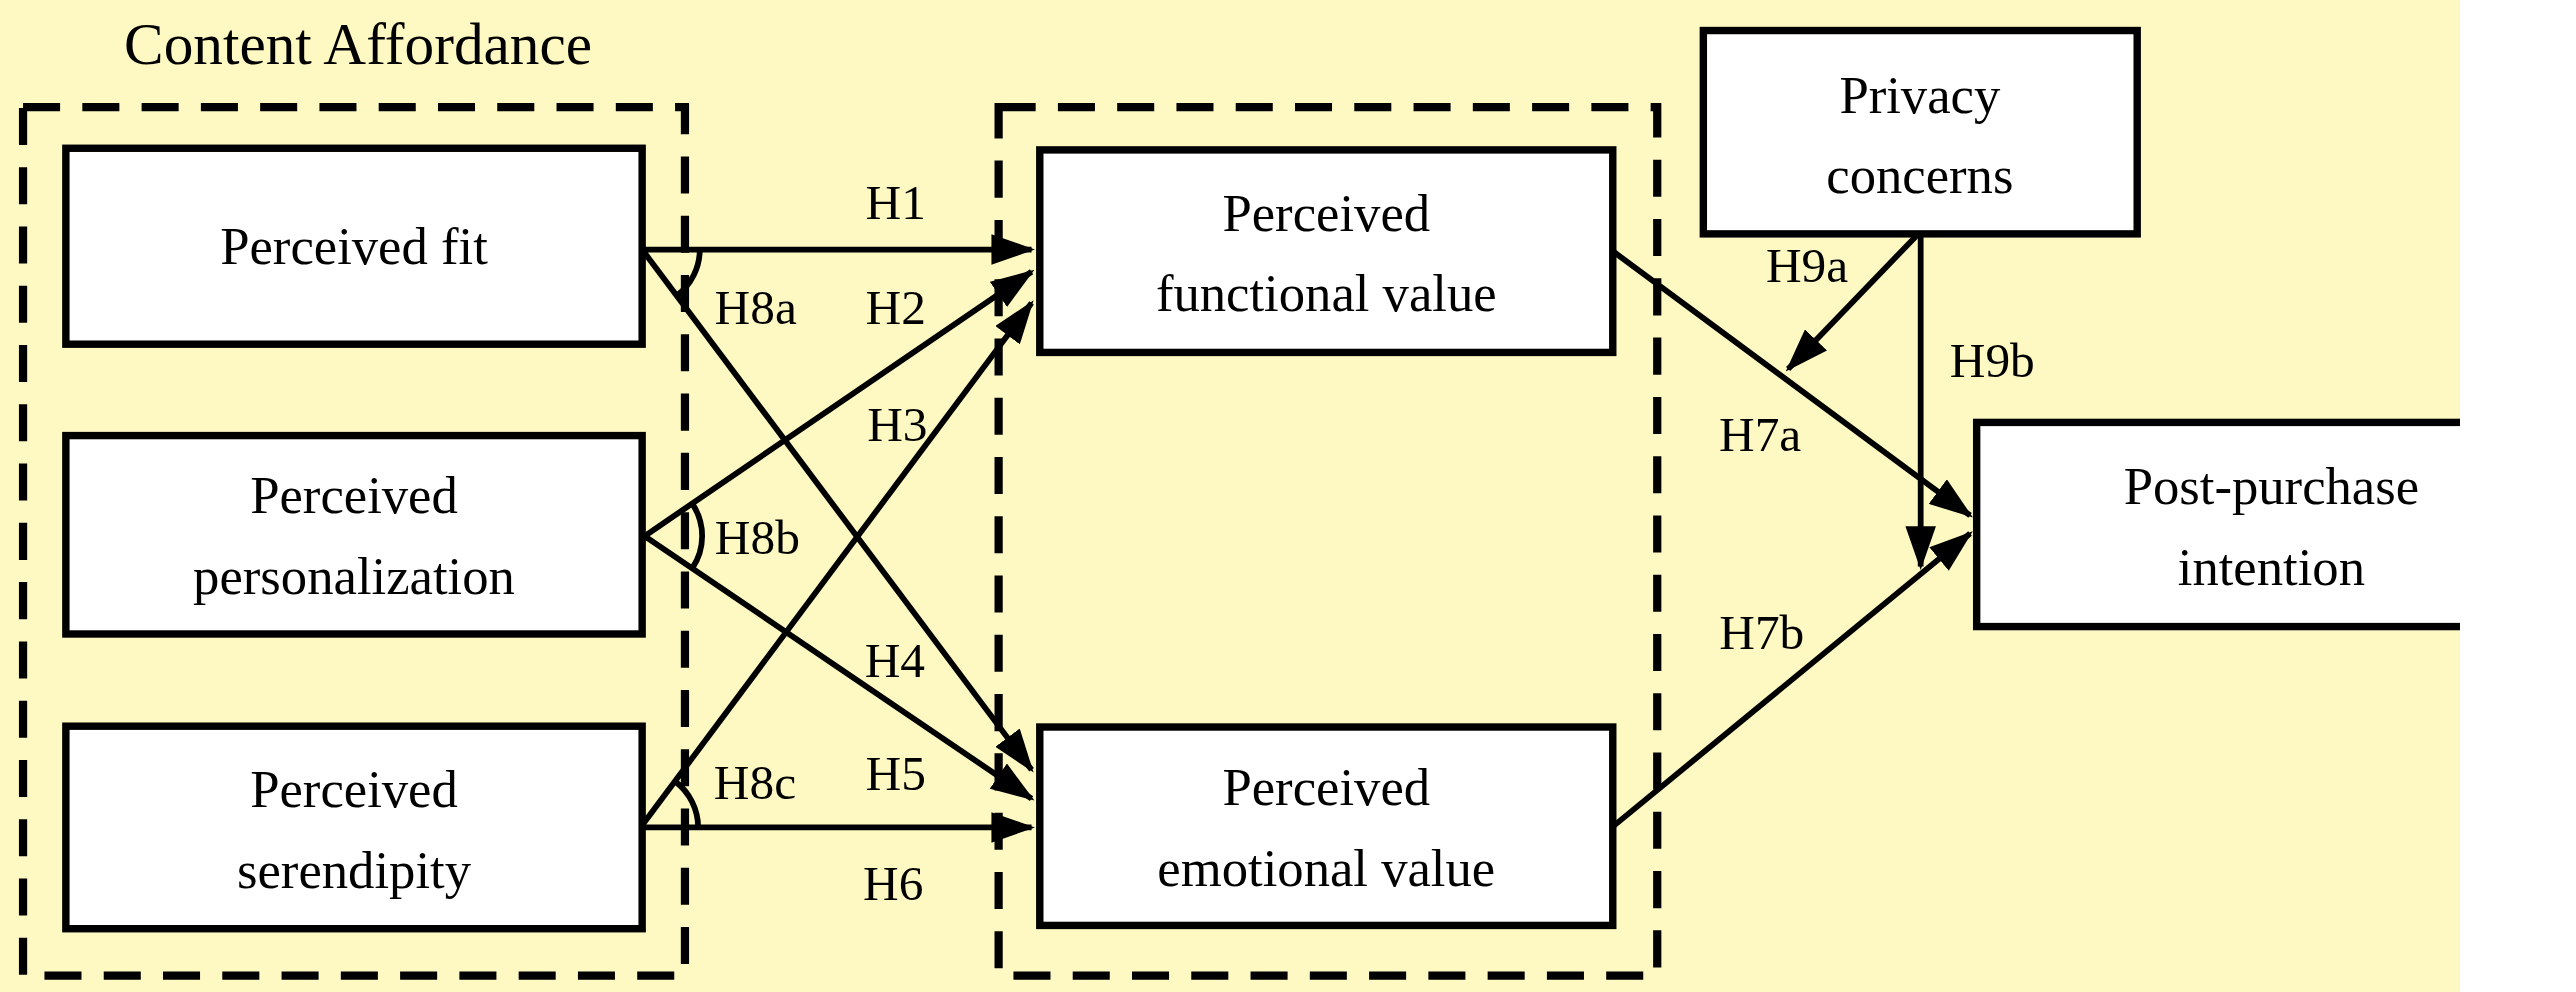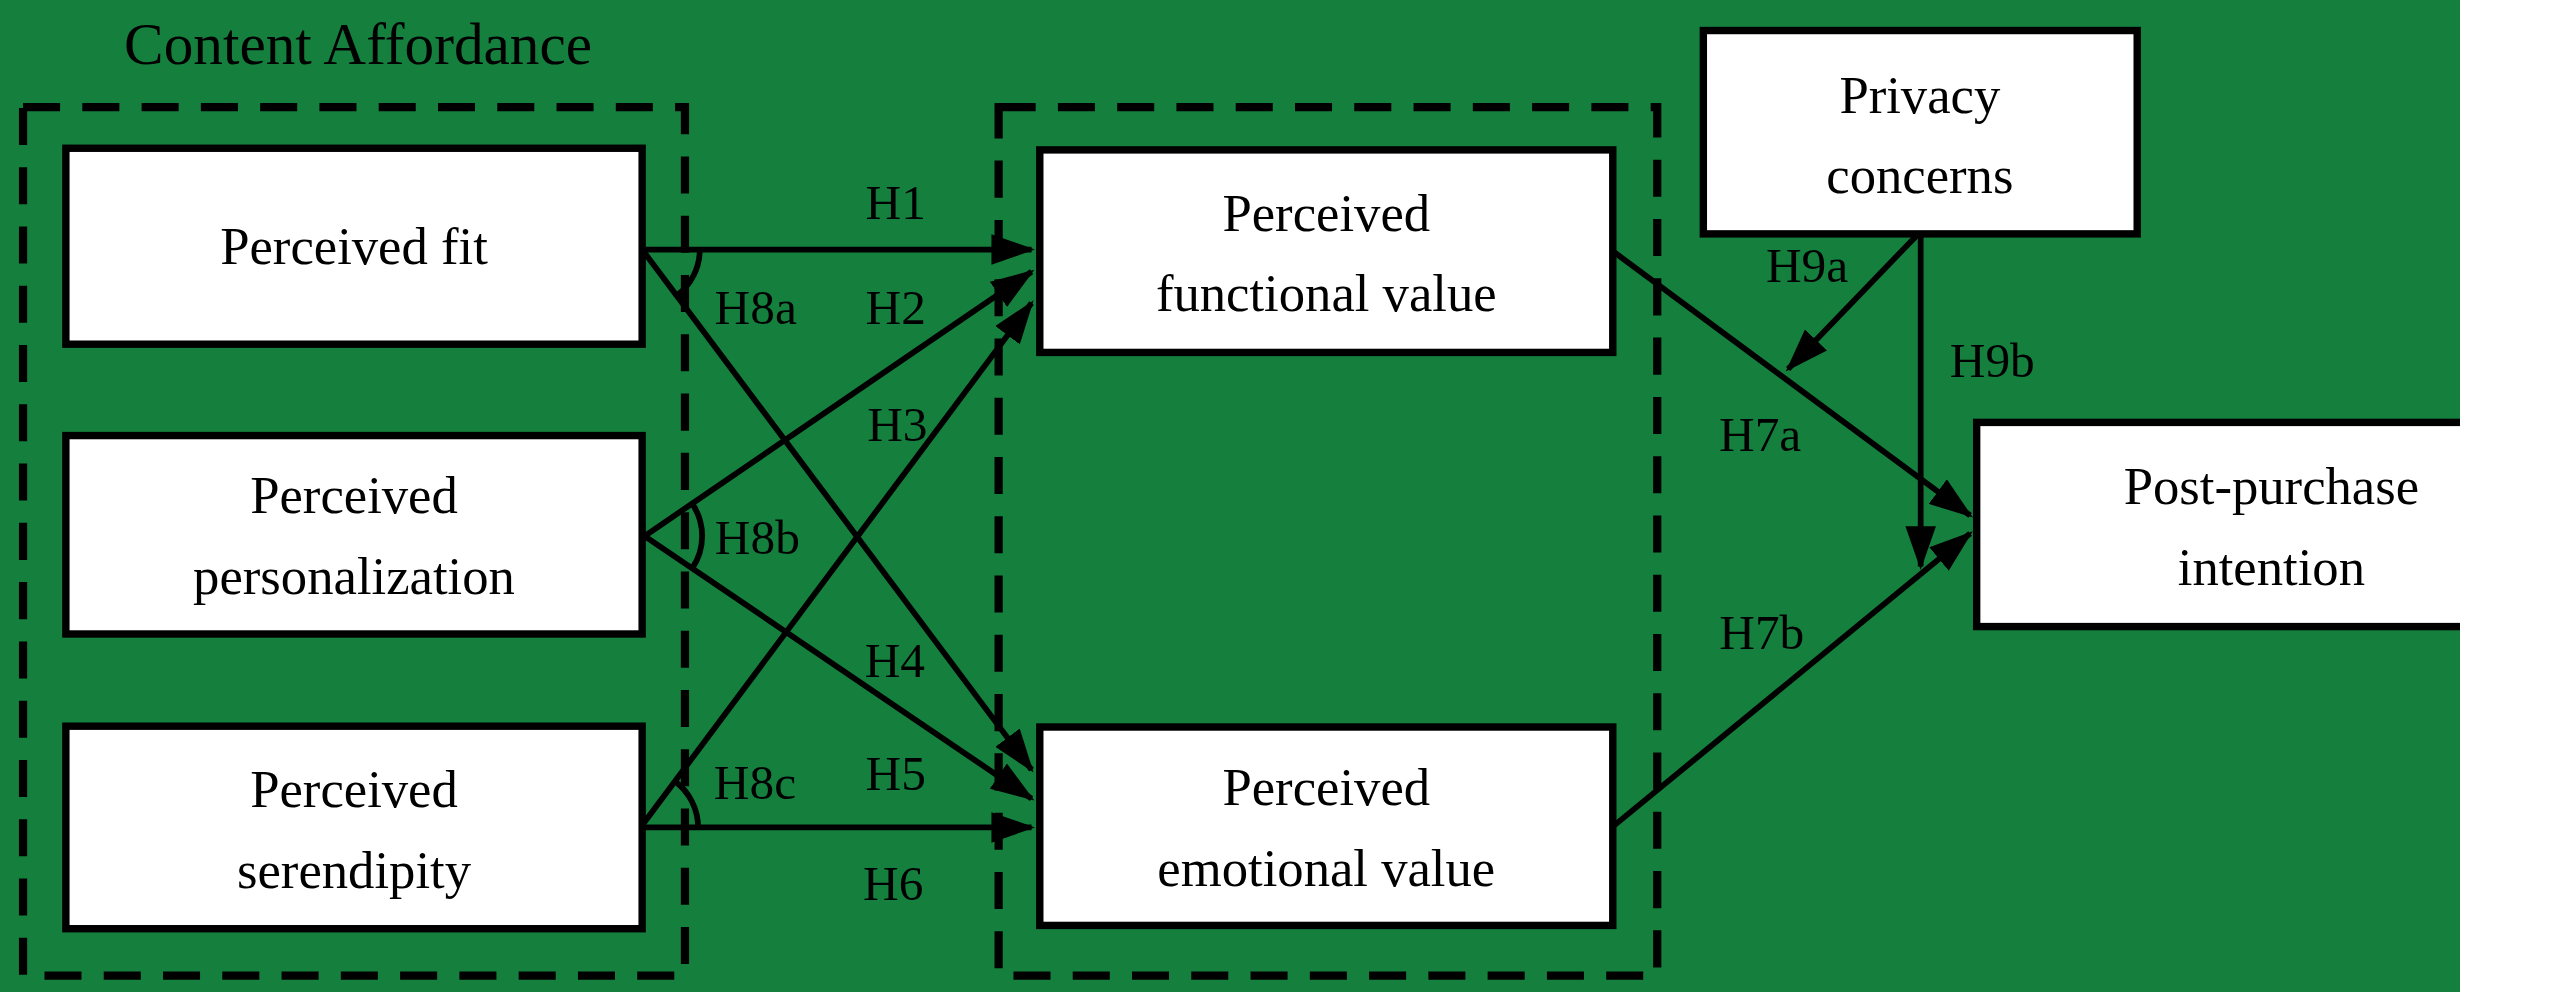--- a/index.html
+++ b/index.html
@@ -4,21 +4,21 @@
 <style>
   html, body {
     margin: 0;
     padding: 0;
     background: #ffffff;
   }
   #stage {
     position: relative;
     width: 2460px;
     height: 993px;
-    background: #15803d;
+    background: #fef9c3;
     overflow: hidden;
   }
   svg {
     display: block;
     font-family: "Liberation Serif", "DejaVu Serif", serif;
   }
   .box {
     fill: #ffffff;
     stroke: #000000;
     stroke-width: 9;

